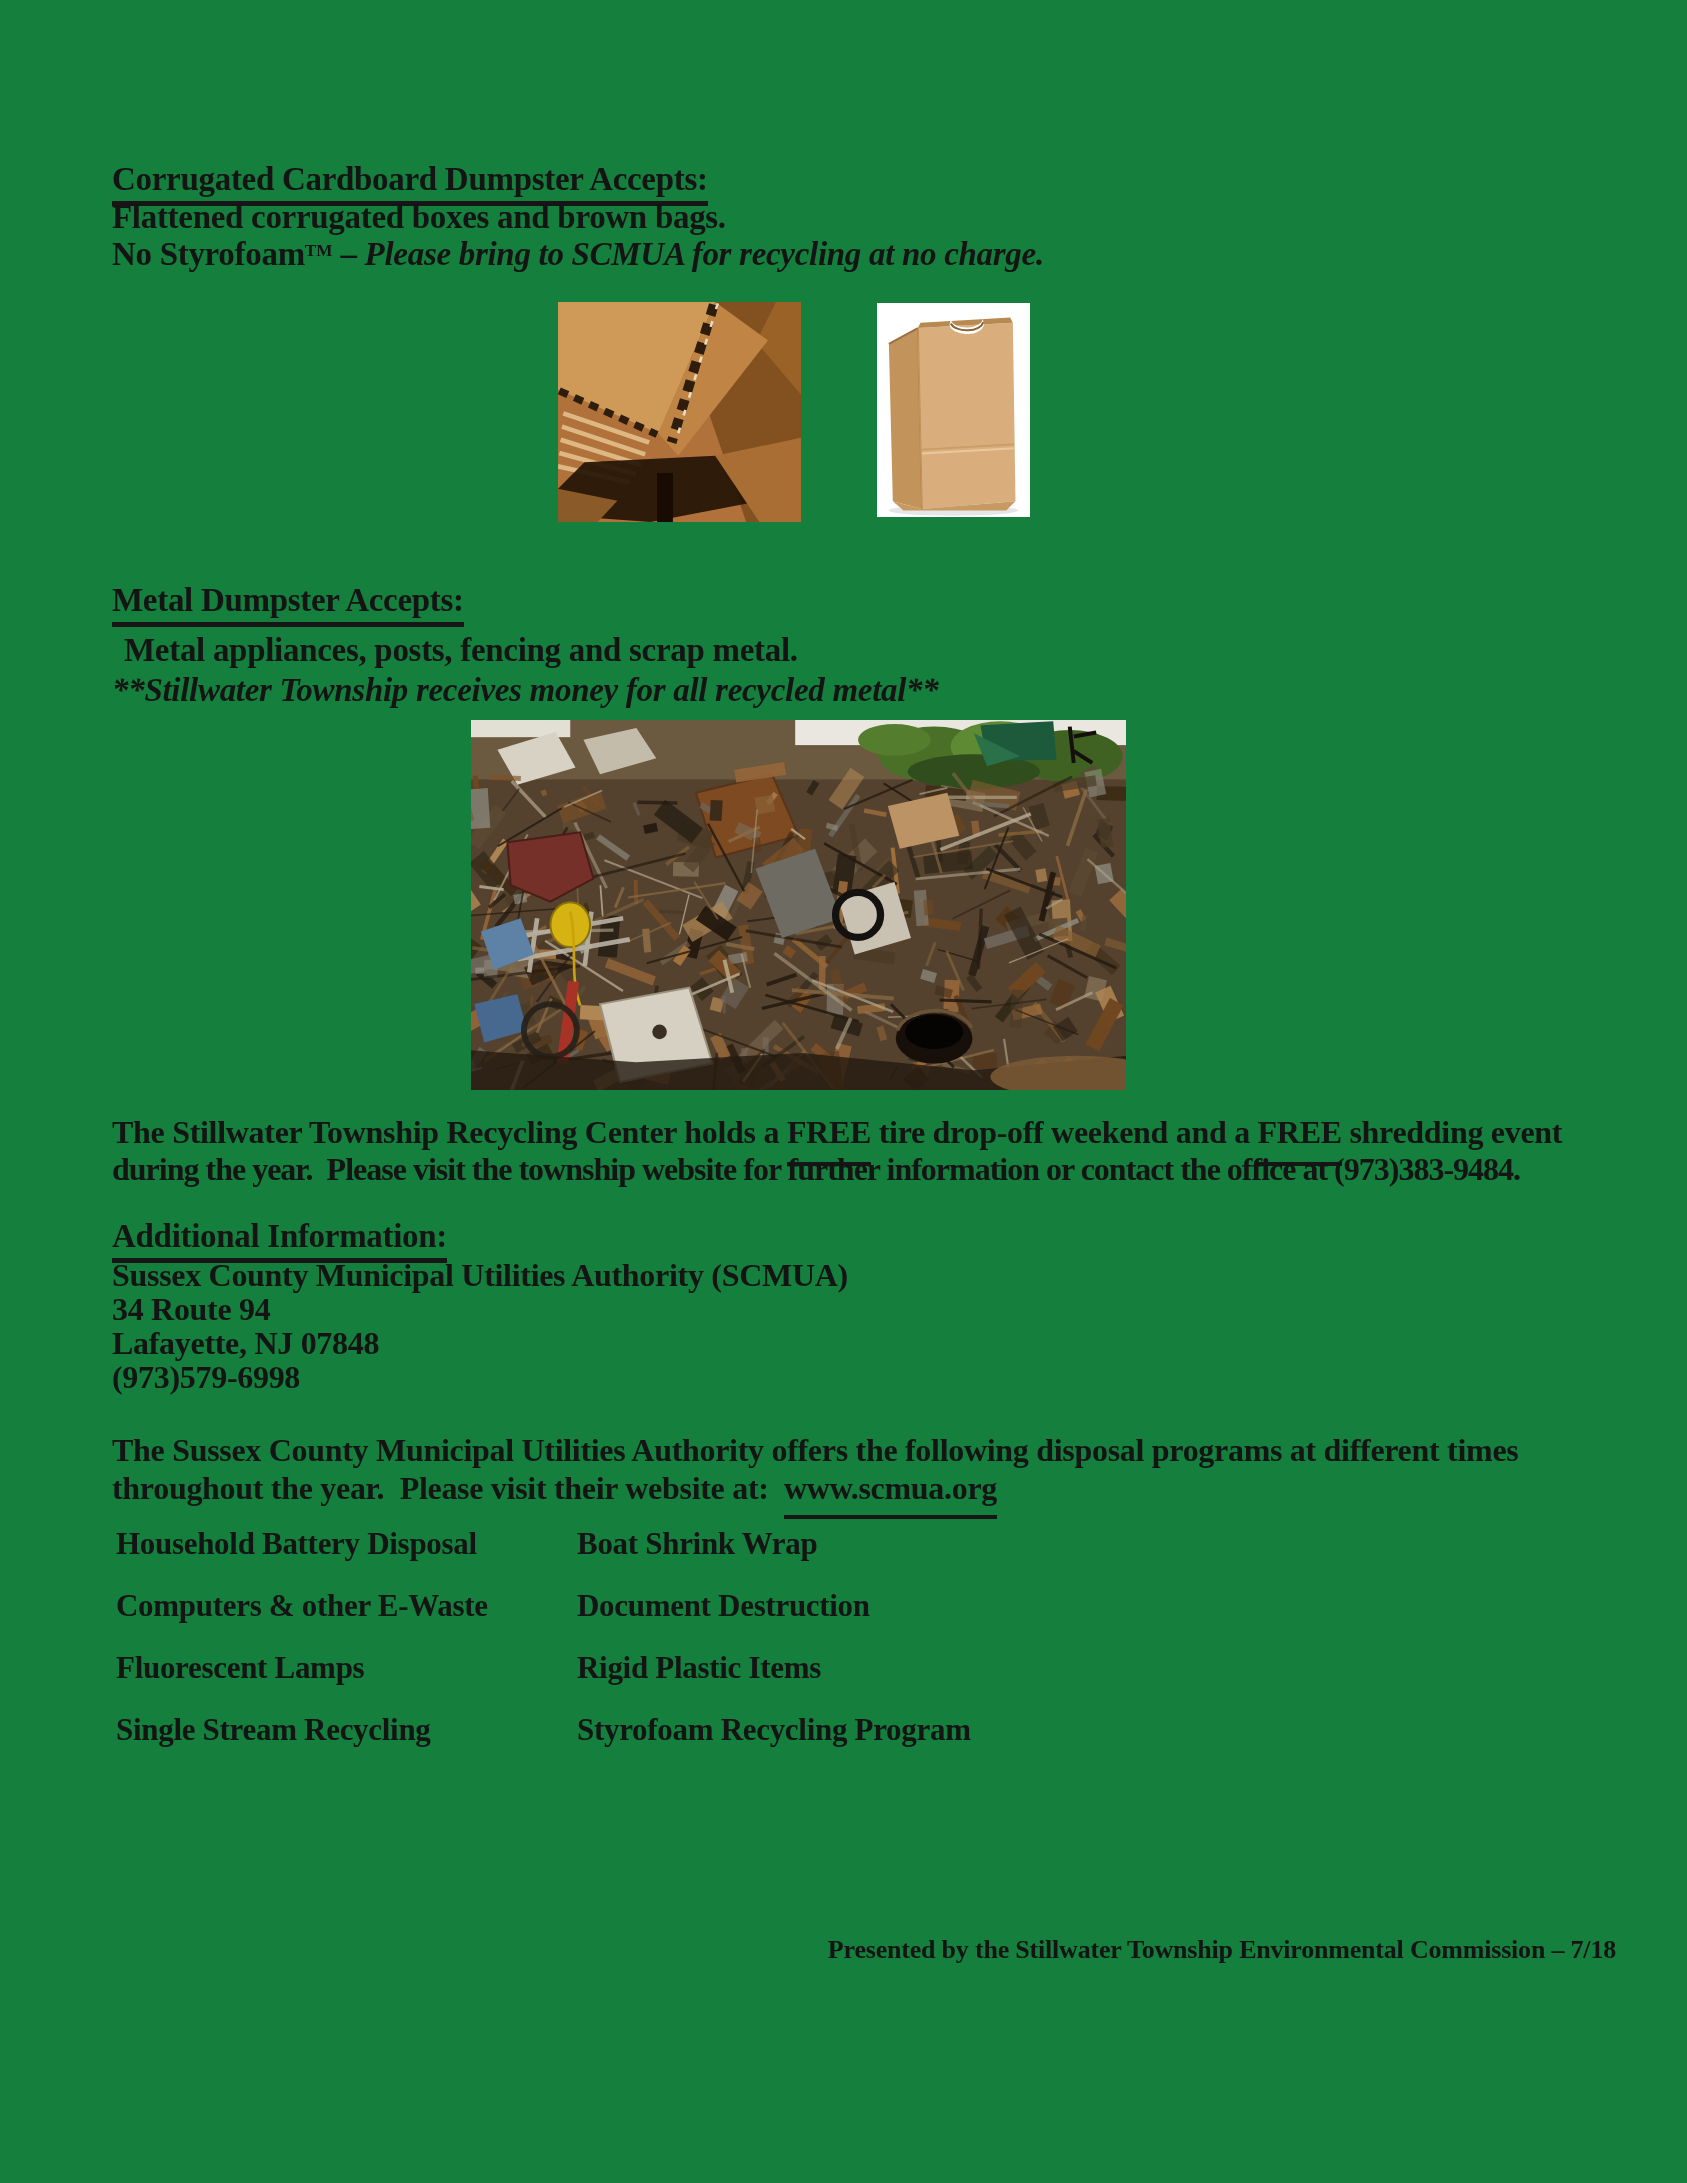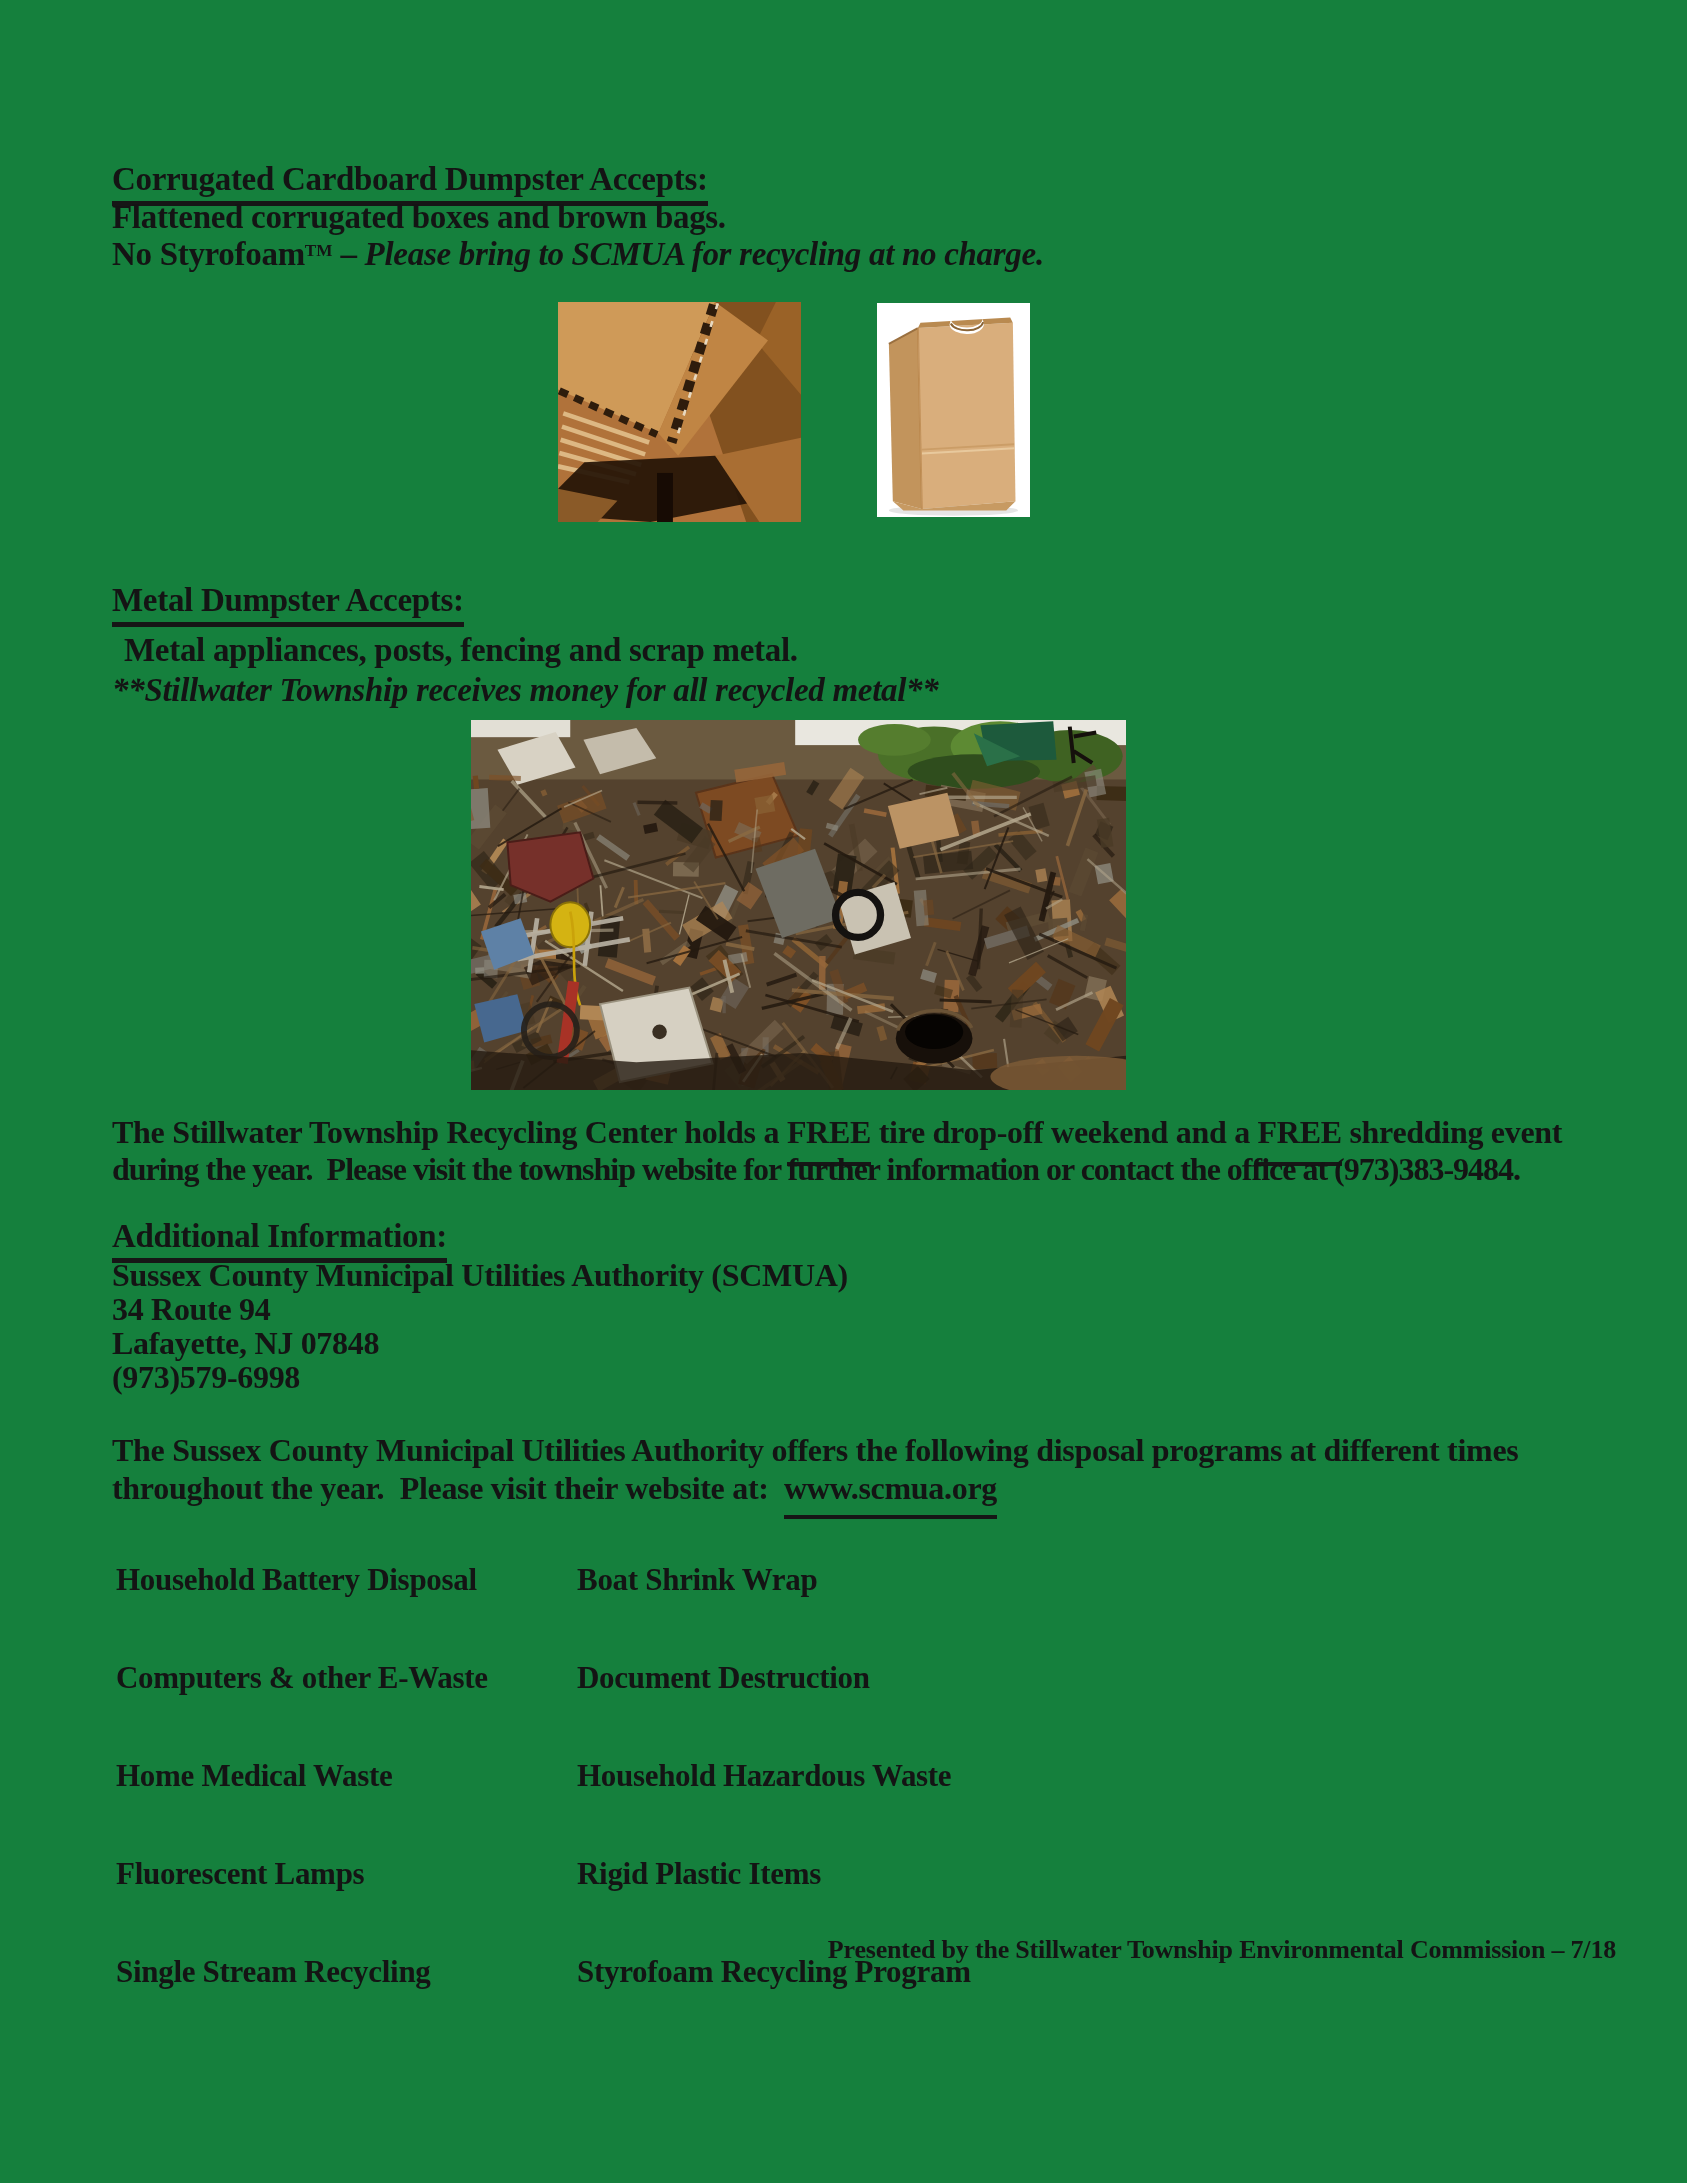--- a/index.html
+++ b/index.html
@@ -17,21 +17,21 @@
   .t  { font-size: 32px; letter-spacing: -0.3px; }
   .u  { border-bottom: 5.3px solid #161616; padding-bottom: 2.6px; }
   .i  { font-style: italic; margin-top: 12px; }
   .tm { font-size: 0.52em; vertical-align: 0.5em; letter-spacing: 0; }
   .free { border-bottom: 4.6px solid #161616; padding-bottom: 12px; }
   .weblink { border-bottom: 4.6px solid #161616; padding-bottom: 9px; }
   .para { line-height: 37px; }
   .para2 { line-height: 38px; }
   .addr { line-height: 34px; }
   .tight { letter-spacing: -1px; }
-  .prog-row { height: 62px; margin-top: 36px; }
+  .prog-row { height: 62px; }
   .prog-cell { display: inline-block; vertical-align: top; font-size: 31px; letter-spacing: -0.3px; }
   .prog-left { width: 461px; }
   .footer {
     position: absolute; right: 71px; top: 1935px;
     font-size: 26px; letter-spacing: -0.2px; white-space: nowrap;
   }
   .photo { position: absolute; }
   .photo svg { display: block; width: 100%; height: 100%; }
 </style>
 </head>
@@ -504,23 +504,20 @@
   </div>
 
   <div class="abs" style="left:116px; top:1526px;">
     <div class="prog-row">
       <span class="prog-cell prog-left">Household Battery Disposal</span><span class="prog-cell">Boat Shrink Wrap</span>
     </div>
     <div class="prog-row">
       <span class="prog-cell prog-left">Computers &amp; other E-Waste</span><span class="prog-cell">Document Destruction</span>
     </div>
     <div class="prog-row">
-      <span class="prog-cell prog-left">Home Medical Waste</span><span class="prog-cell">Household Hazardous Waste</span>
-    </div>
-    <div class="prog-row">
       <span class="prog-cell prog-left">Fluorescent Lamps</span><span class="prog-cell">Rigid Plastic Items</span>
     </div>
     <div class="prog-row">
       <span class="prog-cell prog-left">Single Stream Recycling</span><span class="prog-cell">Styrofoam Recycling Program</span>
     </div>
   </div>
 
   <div class="footer">Presented by the Stillwater Township Environmental Commission – 7/18</div>
 
 </div>

